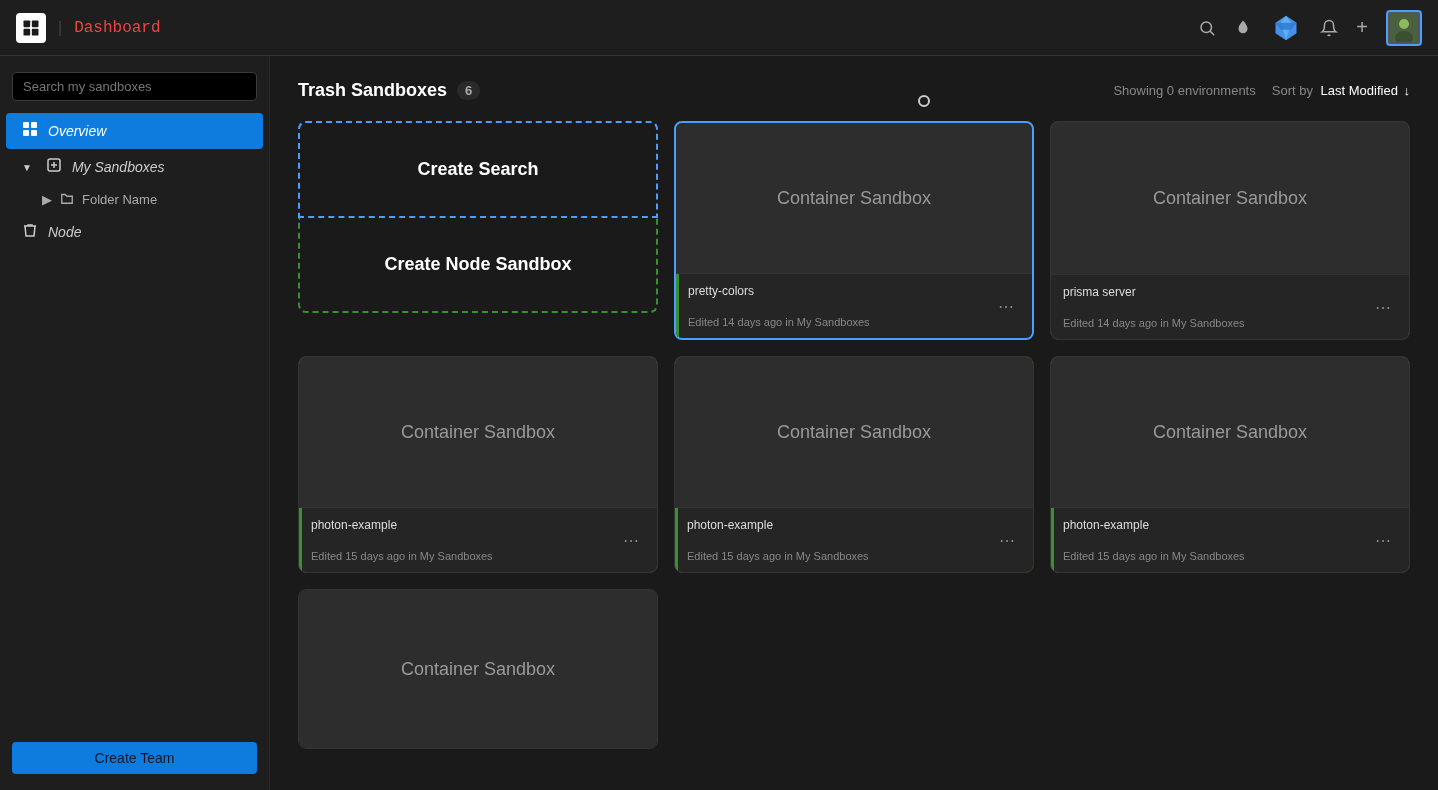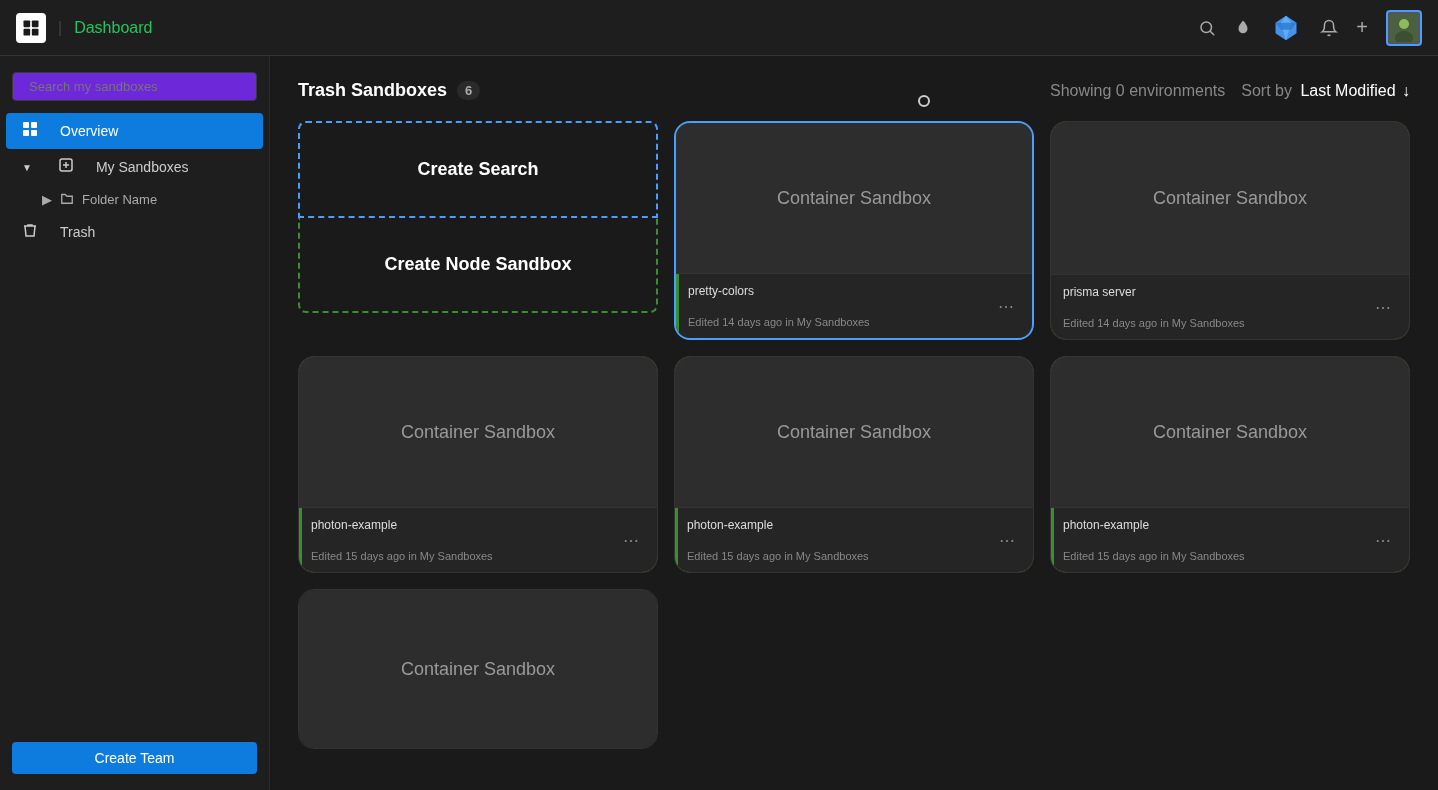--- a/index.html
+++ b/index.html
@@ -27,22 +27,23 @@
       width: 30px; height: 30px;
       background: #fff;
       border-radius: 4px;
       display: flex; align-items: center; justify-content: center;
       margin-right: 12px;
     }
     .topnav-logo svg { width: 20px; height: 20px; }
     .topnav-title {
       font-size: 16px;
       font-weight: 500;
-      color: #22c55e;
+      color: #ef4444;
       margin-right: auto;
+      font-family: Liberation Mono, monospace;
     }
     .topnav-divider {
       color: #444;
       margin-right: 12px;
     }
     .topnav-actions {
       display: flex;
       align-items: center;
       gap: 18px;
     }
@@ -80,59 +81,60 @@
       display: flex;
       flex-direction: column;
       flex-shrink: 0;
       padding-top: 8px;
     }
     .sidebar-search {
       margin: 8px 12px 12px;
     }
     .sidebar-search input {
       width: 100%;
-      background: #6d28d9;
+      background: #000000;
       border: 1px solid #3a3a3a;
       border-radius: 4px;
       color: #aaa;
-      padding: 6px 16px;
+      padding: 6px 10px;
       font-size: 13px;
       outline: none;
     }
     .sidebar-item {
       display: flex;
       align-items: center;
       padding: 8px 16px;
       cursor: pointer;
       border-radius: 4px;
       margin: 0 6px;
       font-size: 14px;
       color: #ccc;
-      gap: 22px;
+      gap: 10px;
+      font-style: italic;
     }
     .sidebar-item.active {
       background: #0d7cde;
       color: #fff;
     }
     .sidebar-item .icon { font-size: 16px; flex-shrink: 0; }
     .sidebar-item .chevron { font-size: 10px; margin-right: 4px; }
     .sidebar-sub-item {
       display: flex;
       align-items: center;
       padding: 6px 16px 6px 36px;
       cursor: pointer;
       font-size: 13px;
       color: #aaa;
       gap: 8px;
       margin: 0 6px;
     }
     .create-team-btn {
       margin: 16px 12px;
       background: #0d7cde;
-      color: #ffffff;
+      color: #0f172a;
       border: none;
       border-radius: 4px;
       padding: 8px 0;
       font-size: 14px;
       font-weight: 500;
       cursor: pointer;
       width: calc(100% - 24px);
     }
 
     
@@ -160,35 +162,35 @@
       background: #2a2a2a;
       border-radius: 10px;
       padding: 2px 8px;
       font-size: 13px;
       color: #aaa;
     }
     .section-meta {
       display: flex;
       align-items: center;
       gap: 16px;
-      font-size: 16px;
+      font-size: 13px;
       color: #888;
     }
 
     
     .sandbox-grid {
       display: grid;
       grid-template-columns: repeat(3, 1fr);
       gap: 16px;
     }
 
     
     .card {
       background: #4d7c0f;
-      border-radius: 16px;
+      border-radius: 8px;
       overflow: hidden;
       cursor: pointer;
       border: 1px solid #333;
       transition: border-color 0.15s;
     }
 
     .create-sandbox-card {
       border: 2px dashed #4a9eff;
       background: transparent;
       border-radius: 8px 8px 0 0;
@@ -386,21 +388,21 @@
 
 
     <div class="sidebar-item">
       <span class="icon">
         <svg width="16" height="16" viewBox="0 0 16 16" fill="none" stroke="currentColor" stroke-width="1.5">
           <polyline points="3,4 4,14 12,14 13,4"></polyline>
           <line x1="2" y1="4" x2="14" y2="4"></line>
           <path d="M6 4V3h4v1"></path>
         </svg>
       </span>
-      <span>Trash</span>
+      <span>Node</span>
     </div>
 
     <div style="flex:1"></div>
     <button class="create-team-btn">Create Team</button>
   </div>
 
   <div class="main">
     <div class="section-header">
       <div class="section-title">
         <span>Trash Sandboxes</span>

